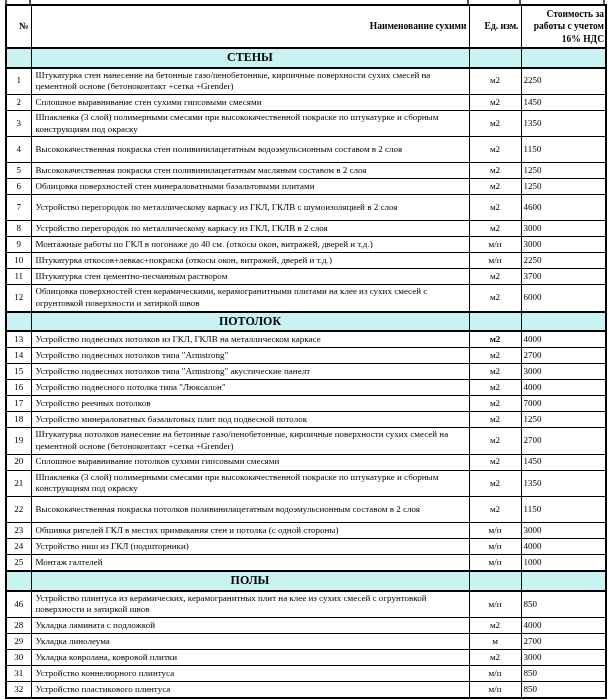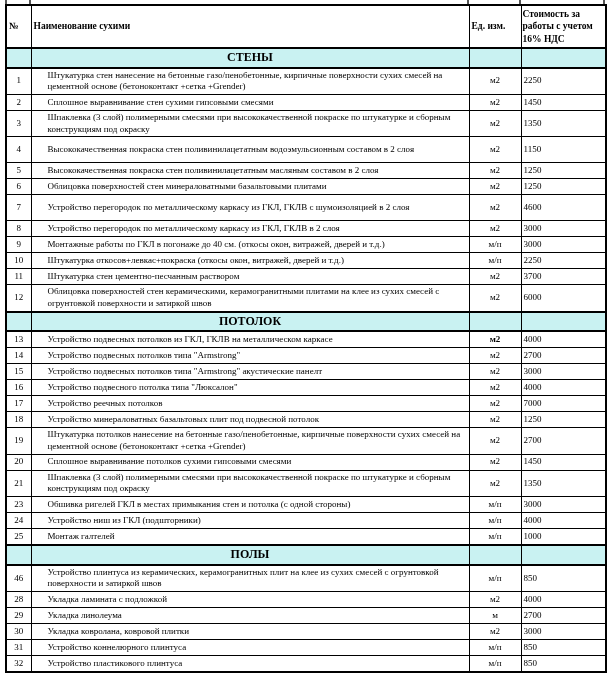--- a/index.html
+++ b/index.html
@@ -44,42 +44,42 @@
   th, td {
     border: 1px solid #000;
     font-size: 9px;
     line-height: 1.3;
     padding: 1px 2px;
     vertical-align: middle;
     overflow: hidden;
   }
   thead th {
     font-weight: bold;
-    text-align: left;
+    text-align: right;
     font-size: 9.5px;
     border-bottom: 2px solid #000;
     padding: 4px 2px;
     height: 30px;
   }
   thead th.h-price { padding: 2px 1px; }
 
   tr.section-row td {
     background: var(--section-bg, #c9f2f2);
     border-top: 2px solid #000;
     border-bottom: 2px solid #000;
     height: 12px;
   }
   tr.section-row td.s-title {
     font-weight: bold;
     text-align: center;
     font-size: 12px;
   }
   tr.data-row td { height: 13px; }
   td.cell-num   { text-align: center; }
-  td.cell-name  { text-align: left; padding-left: 16px; padding-right: 3px; }
+  td.cell-name  { text-align: left; padding-left: 4px; padding-right: 3px; }
   td.cell-unit  { text-align: center; }
   td.cell-price { }
   td.bold { font-weight: bold; }
 </style>
 </head>
 <body>
 
 <div class="sheet">
 
   <div class="stub-row">
@@ -260,20 +260,26 @@
       <td class="cell-price">1450</td>
     </tr>
 
     <tr class="data-row">
       <td class="cell-num">21</td>
       <td class="cell-name">Шпаклевка (3 слой) полимерными смесями при высококачественной покраске по штукатурке и сборным конструкциям под окраску</td>
       <td class="cell-unit">м2</td>
       <td class="cell-price">1350</td>
     </tr>
 
+    <tr class="data-row" style="height: 26px;">
+      <td class="cell-num">22</td>
+      <td class="cell-name">Высококачественная покраска потолков поливинилацетатным водоэмульсионным составом в 2 слоя</td>
+      <td class="cell-unit">м2</td>
+      <td class="cell-price">1150</td>
+    </tr>
 
     <tr class="data-row">
       <td class="cell-num">23</td>
       <td class="cell-name">Обшивка ригелей ГКЛ в местах примыкания стен и потолка  (с одной стороны)</td>
       <td class="cell-unit">м/п</td>
       <td class="cell-price">3000</td>
     </tr>
 
     <tr class="data-row">
       <td class="cell-num">24</td>

